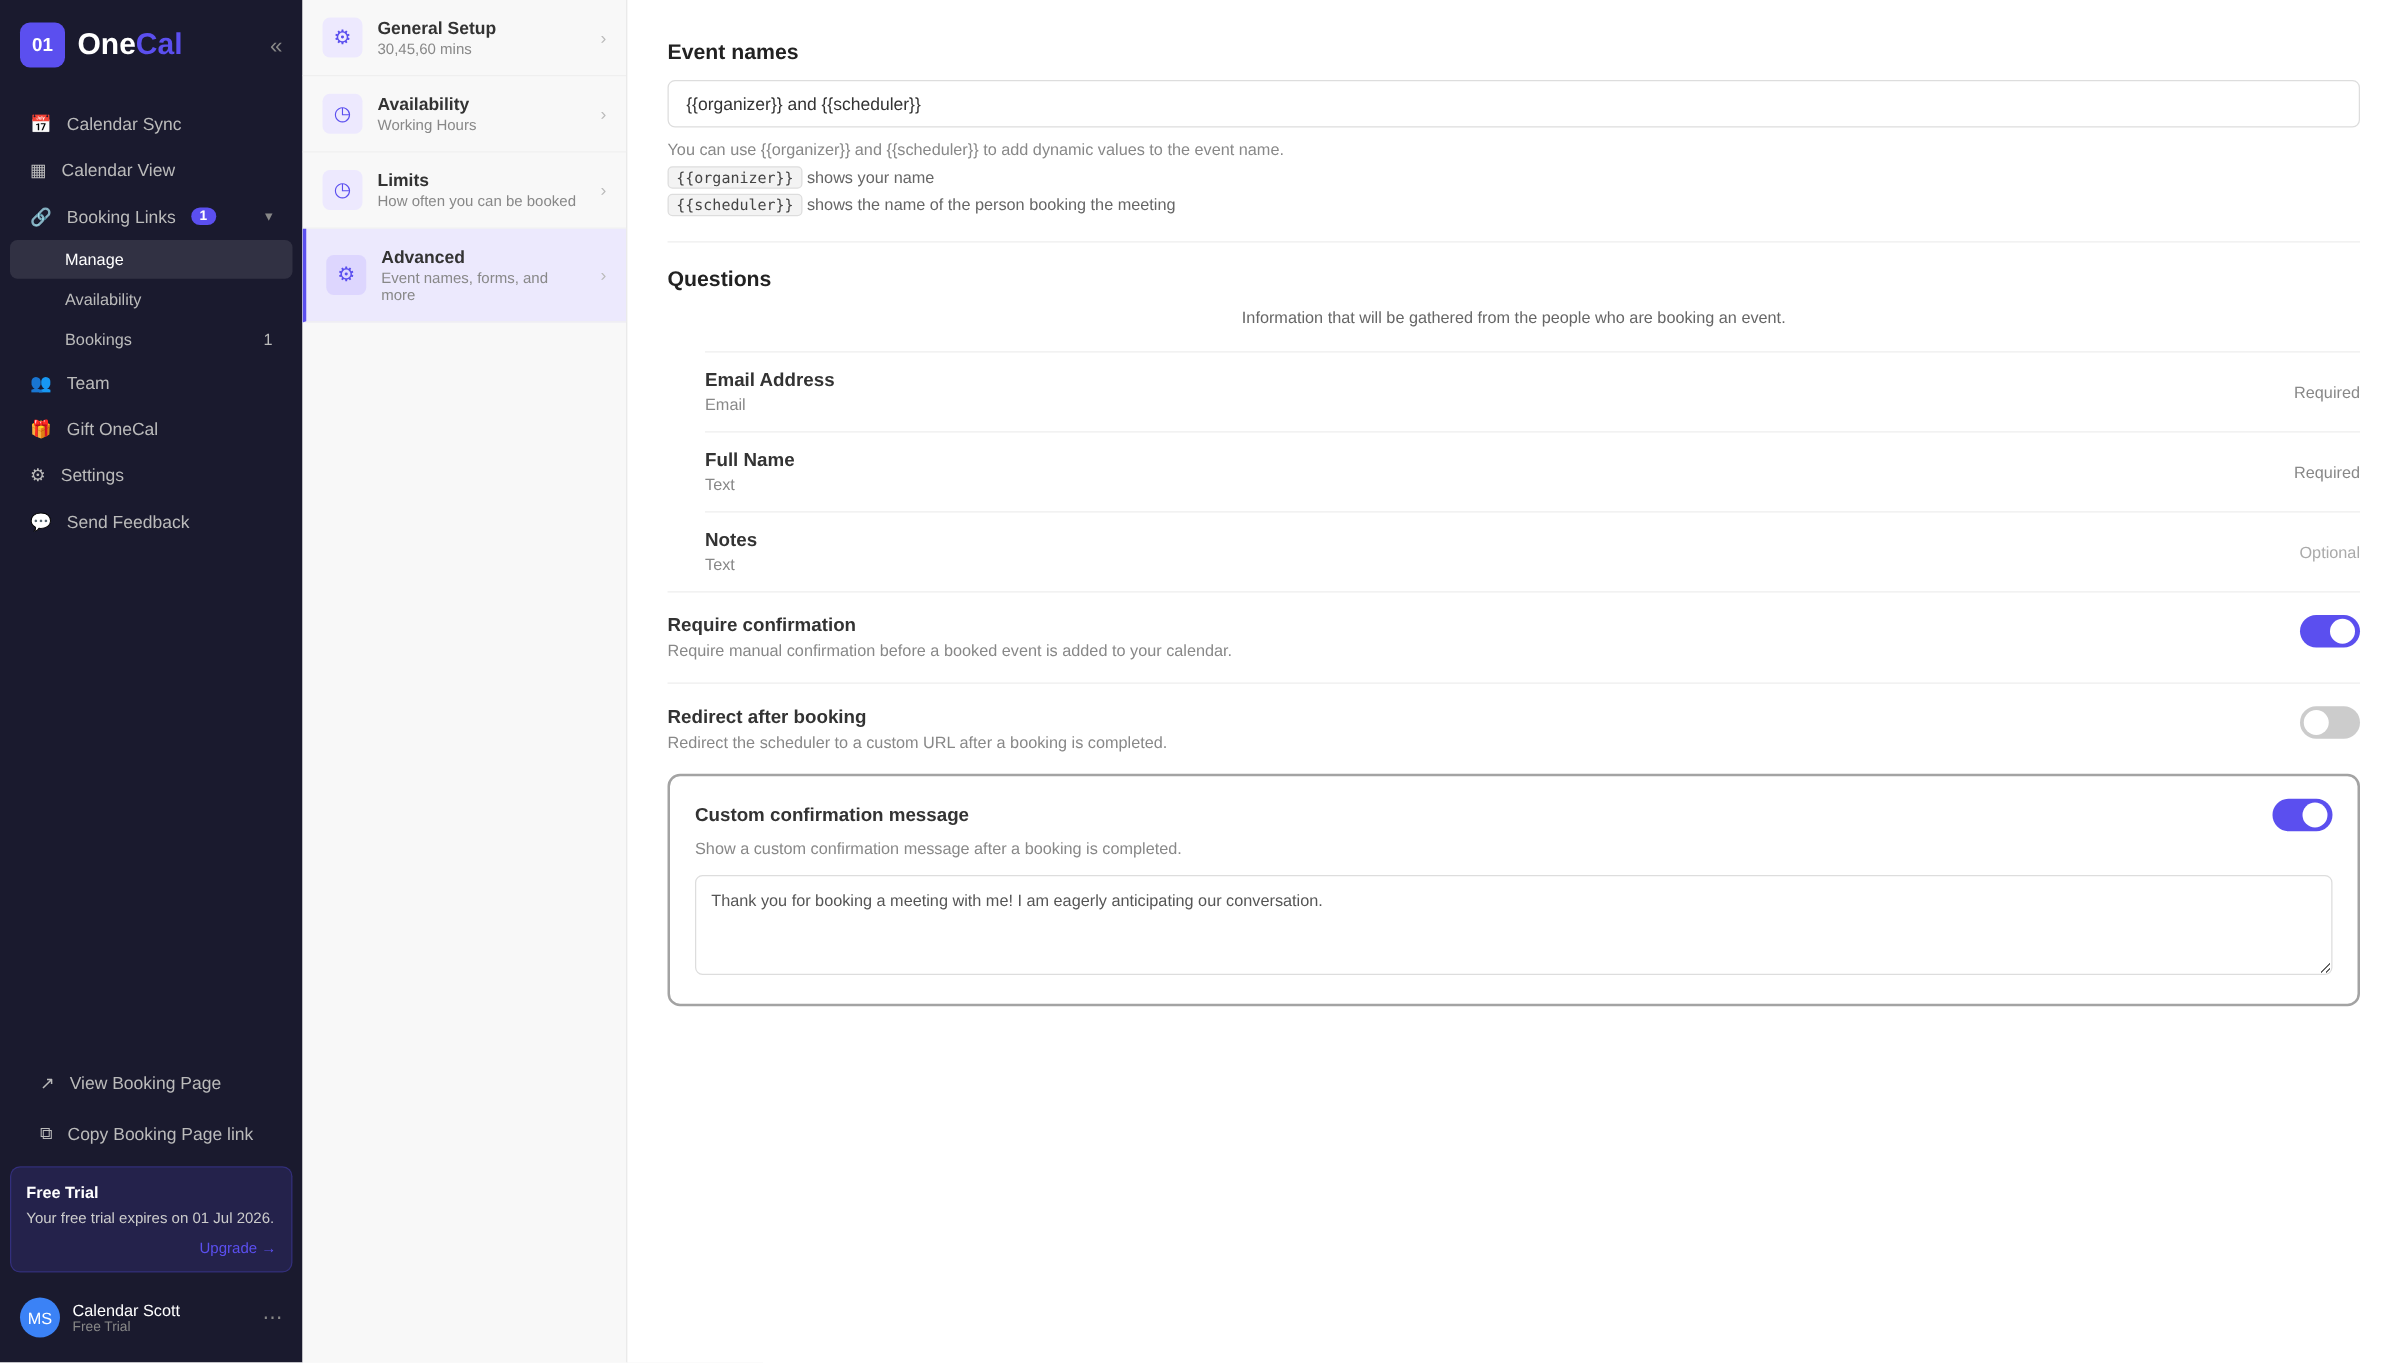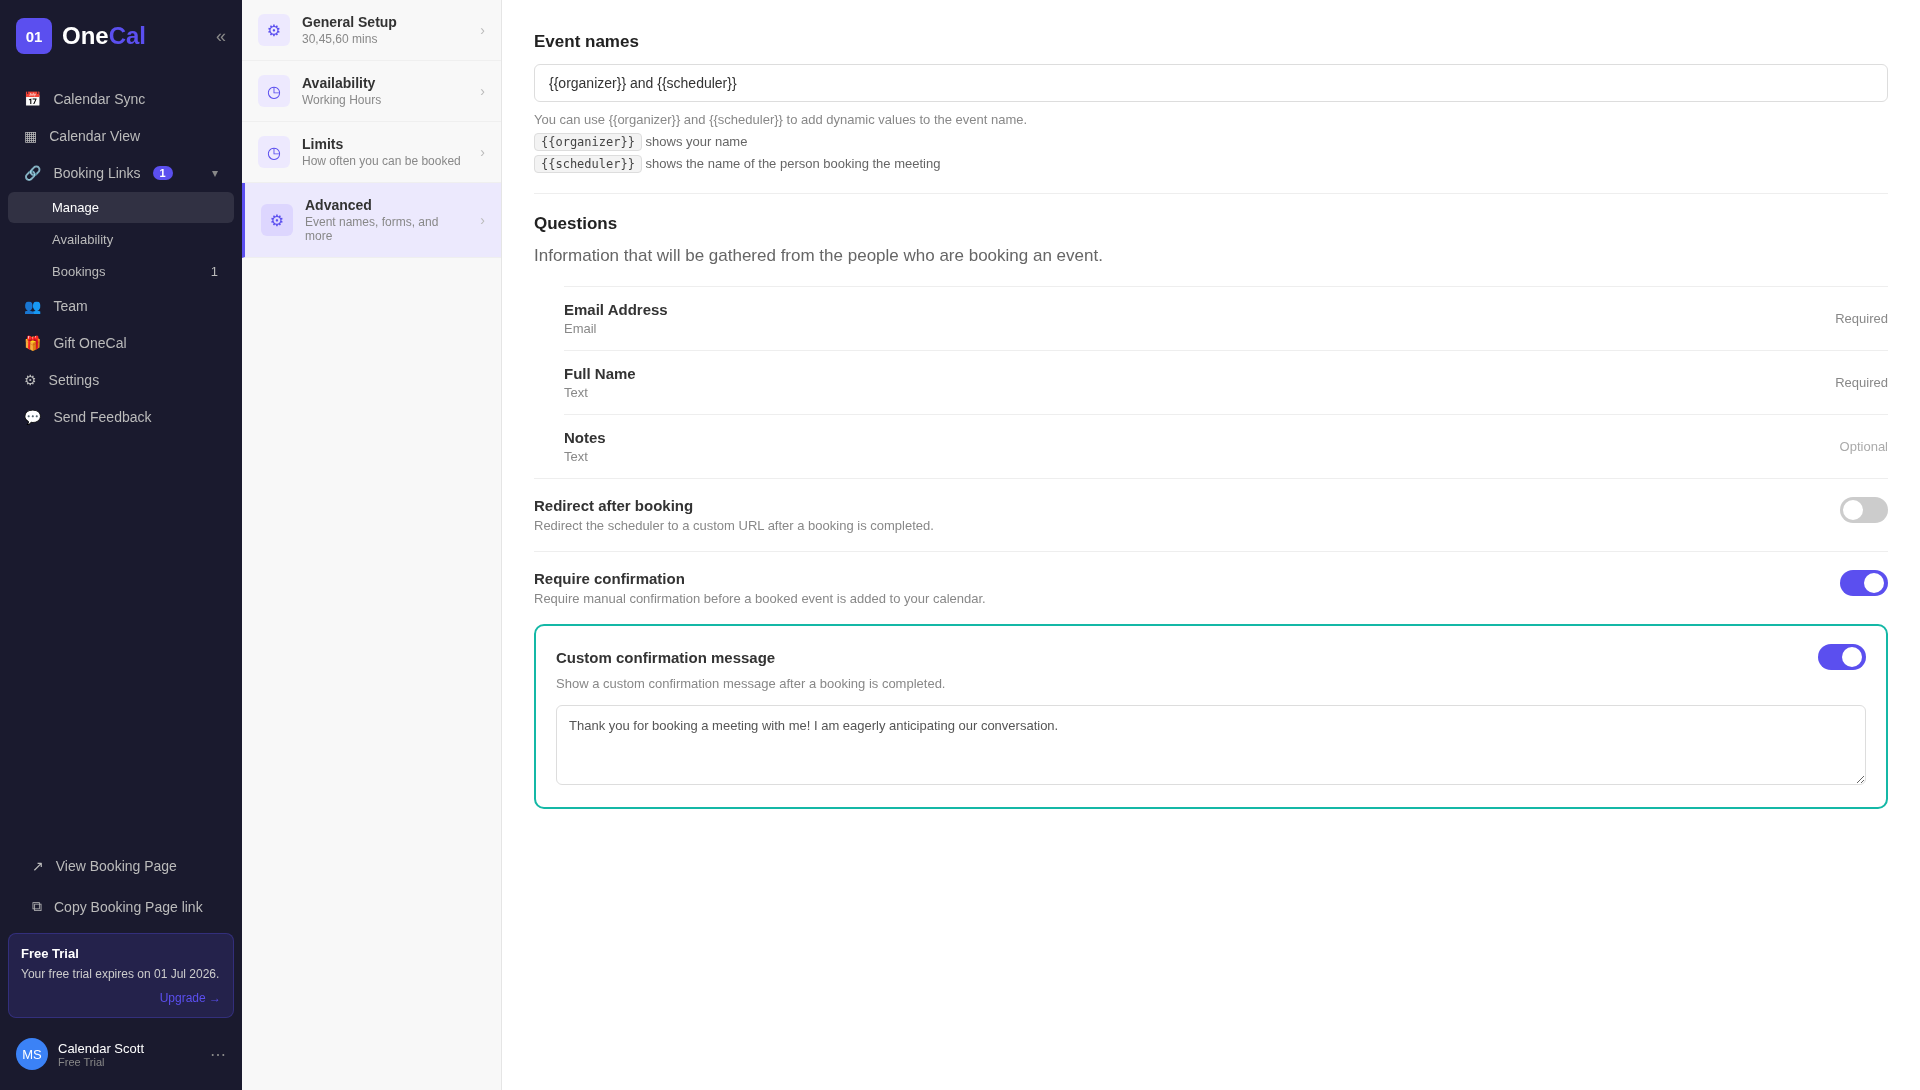--- a/index.html
+++ b/index.html
@@ -191,21 +191,21 @@
       font-family: monospace;
       font-size: 12px;
       color: #444;
     }
     .hint-row { font-size: 13px; color: #666; margin-bottom: 4px; }
 
     .divider { border: none; border-top: 1px solid #eee; margin: 20px 0; }
 
     .questions-section { margin-top: 8px; }
     .questions-header { margin-bottom: 6px; }
-    .questions-desc { font-size: 17px; color: #666; margin-bottom: 20px; }
+    .questions-desc { font-size: 13px; color: #666; margin-bottom: 20px; text-align: center; }
 
     .question-row {
       display: flex;
       align-items: center;
       justify-content: space-between;
       padding: 14px 0;
       border-top: 1px solid #eee;
       margin-left: 30px;
     }
     .question-label { font-size: 15px; font-weight: 600; color: #333; }
@@ -239,21 +239,21 @@
       width: 20px; height: 20px;
       background: white;
       border-radius: 50%;
       top: 3px;
       transition: left 0.2s;
     }
     .toggle-switch.on::after { left: 24px; }
     .toggle-switch.off::after { left: 3px; }
 
     .custom-confirm-section {
-      border: 2px solid #14b8a6;
+      border: 2px solid #a3a3a3;
       border-radius: 10px;
       padding: 18px 20px;
       margin-top: 0;
       background: white;
     }
     .custom-confirm-header {
       display: flex;
       align-items: center;
       justify-content: space-between;
       margin-bottom: 6px;
@@ -456,32 +456,32 @@
       <div>
         <div class="question-label">Notes</div>
         <div class="question-type">Text</div>
       </div>
       <div class="optional-badge">Optional</div>
     </div>
   </div>
 
   <div class="toggle-row">
     <div class="toggle-info">
+      <div class="toggle-label">Require confirmation</div>
+      <div class="toggle-desc">Require manual confirmation before a booked event is added to your calendar.</div>
+    </div>
+    <div class="toggle-switch on"></div>
+  </div>
+
+  <div class="toggle-row">
+    <div class="toggle-info">
       <div class="toggle-label">Redirect after booking</div>
       <div class="toggle-desc">Redirect the scheduler to a custom URL after a booking is completed.</div>
     </div>
     <div class="toggle-switch off"></div>
-  </div>
-
-  <div class="toggle-row">
-    <div class="toggle-info">
-      <div class="toggle-label">Require confirmation</div>
-      <div class="toggle-desc">Require manual confirmation before a booked event is added to your calendar.</div>
-    </div>
-    <div class="toggle-switch on"></div>
   </div>
 
   <div class="custom-confirm-section">
     <div class="custom-confirm-header">
       <div class="custom-confirm-title">Custom confirmation message</div>
       <div class="toggle-switch on"></div>
     </div>
     <div class="custom-confirm-desc">Show a custom confirmation message after a booking is completed.</div>
     <textarea class="confirm-textarea" style="">Thank you for booking a meeting with me! I am eagerly anticipating our conversation.</textarea>
   </div>

